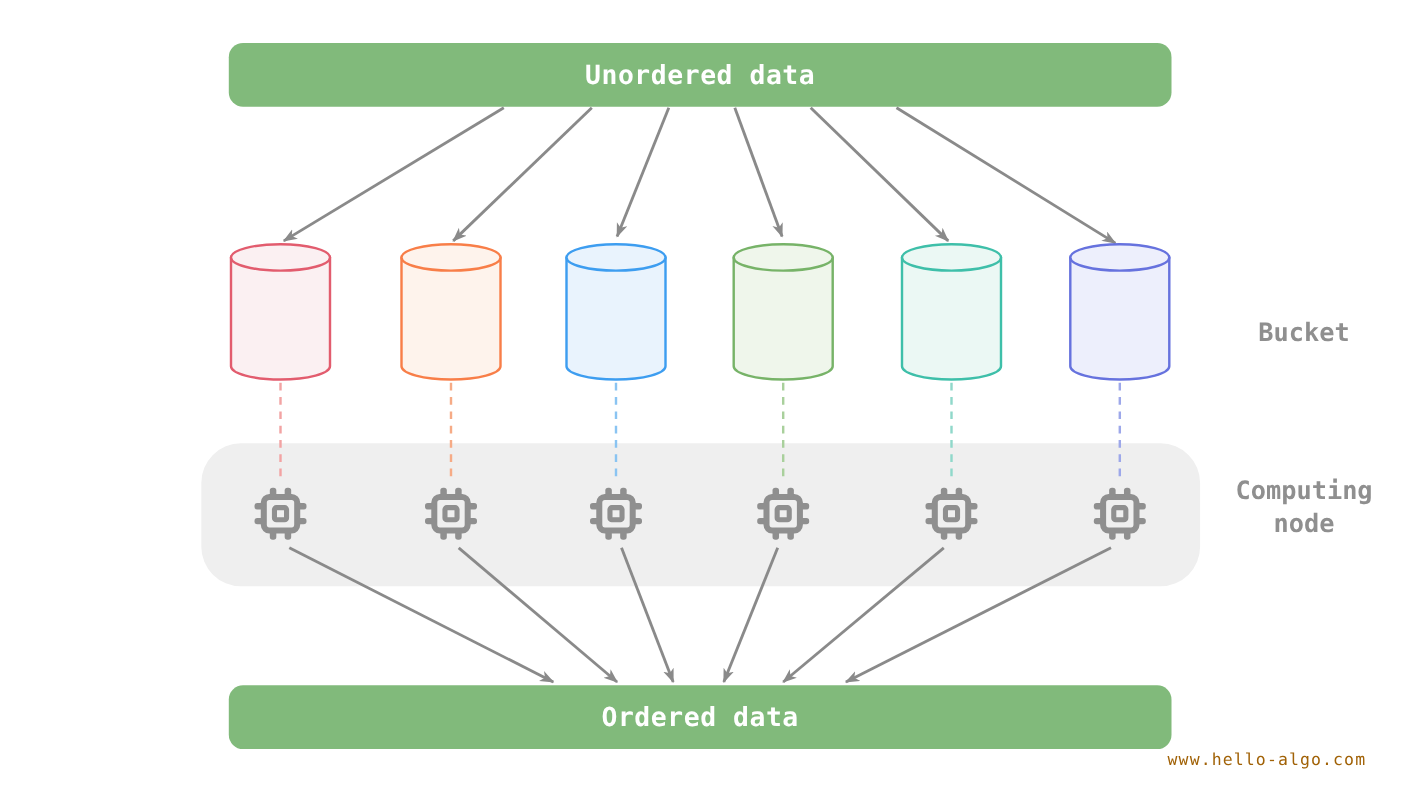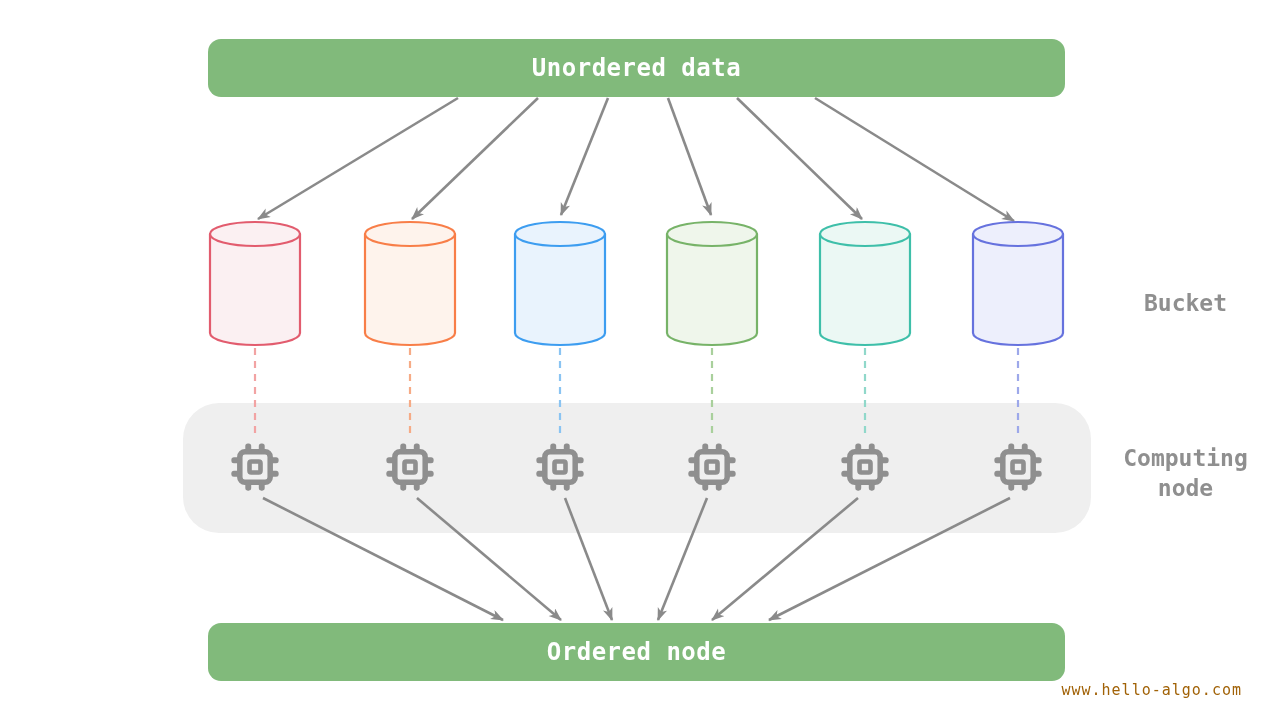--- a/index.html
+++ b/index.html
@@ -34,21 +34,21 @@
   }
   .side-label {
     position: absolute;
     left: 1098px; width: 175px;
     text-align: center;
     color: #8f8f8f;
     font-size: 23px; font-weight: bold;
     line-height: 30px;
   }
   #label-bucket { top: 266px; margin-top: 22px; }
-  #label-computing-node { top: 443px; text-align: center; }
+  #label-computing-node { top: 432px; text-align: center; }
   #watermark {
     position: absolute;
     right: 38px; bottom: 21px;
     color: #a16207;
     font-size: 15px;
     letter-spacing: 1px;
   }
   #diagram-svg {
     position: absolute;
     left: 0; top: 0;
@@ -125,21 +125,21 @@
       <use href="#cpu-chip" x="838" y="440" width="54" height="54" color="#8f8f8f"></use>
       <use href="#cpu-chip" x="991" y="440" width="54" height="54" color="#8f8f8f"></use>
       <line x1="263" y1="498" x2="503" y2="620" stroke="#8a8a8a" stroke-width="2.6" marker-end="url(#arrowhead)"></line>
       <line x1="417" y1="498" x2="561" y2="620" stroke="#8a8a8a" stroke-width="2.6" marker-end="url(#arrowhead)"></line>
       <line x1="565" y1="498" x2="612" y2="620" stroke="#8a8a8a" stroke-width="2.6" marker-end="url(#arrowhead)"></line>
       <line x1="707" y1="498" x2="658" y2="620" stroke="#8a8a8a" stroke-width="2.6" marker-end="url(#arrowhead)"></line>
       <line x1="858" y1="498" x2="712" y2="620" stroke="#8a8a8a" stroke-width="2.6" marker-end="url(#arrowhead)"></line>
       <line x1="1010" y1="498" x2="769" y2="620" stroke="#8a8a8a" stroke-width="2.6" marker-end="url(#arrowhead)"></line>
     </svg>
 
-  <div id="banner-bottom" class="banner">Ordered node</div>
+  <div id="banner-bottom" class="banner">Ordered data</div>
 
   <div id="label-bucket" class="side-label">Bucket</div>
 
   <div id="label-computing-node" class="side-label">Computing node</div>
 
   <div id="watermark">www.hello-algo.com</div>
 
 </div>
 
 </body></html>

